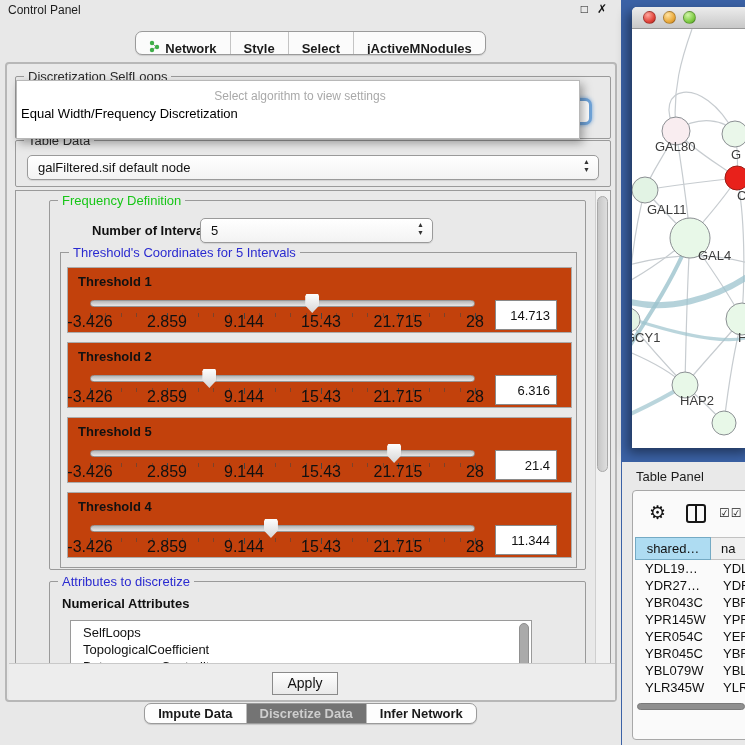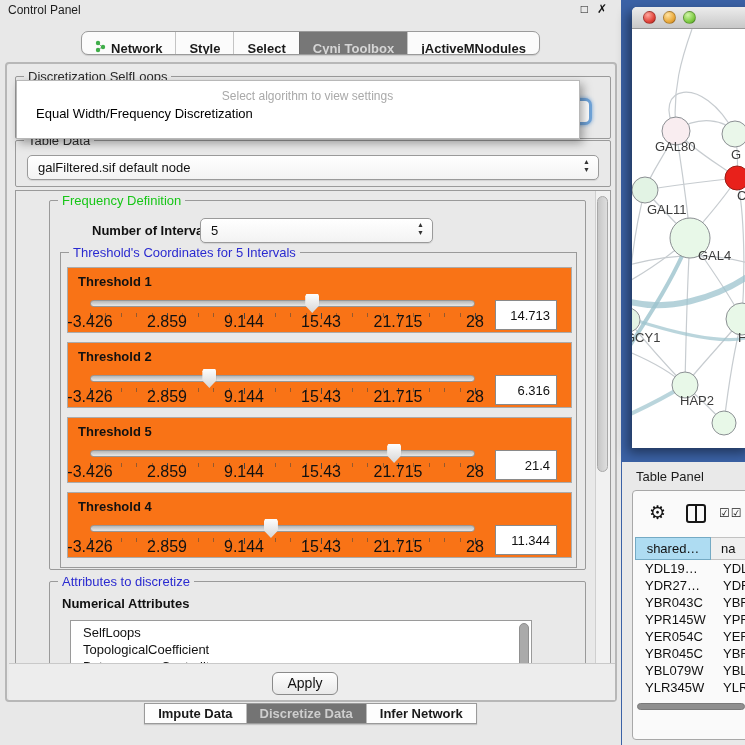--- a/index.html
+++ b/index.html
@@ -29,21 +29,21 @@
   .group-label{position:absolute;top:-8px;left:8px;background:#e9e9e9;padding:0 4px;font-size:13px;color:#2b2b2b;white-space:nowrap}
   .group-label.green{color:#17c617}
   .group-label.blue{color:#2a2ad0}
 
   
   .g-alg{left:8px;top:12px;width:596px;height:63px}
   .combo-stub{position:absolute;left:563px;top:34px;width:22px;height:27px;border:3px solid #6fa3d8;border-radius:7px;background:#fff;box-shadow:0 0 4px #6fa3d8;z-index:4}
 
   
   .popup{position:absolute;left:9px;top:16px;width:564px;height:59px;background:#fff;border:1px solid #b8b8b8;box-shadow:3px 4px 9px rgba(0,0,0,.35);z-index:8;padding-top:7px}
-  .popup-line{height:17px;line-height:17px;font-size:13px;padding-left:19px;white-space:nowrap;overflow:hidden}
+  .popup-line{height:17px;line-height:17px;font-size:13px;padding-left:4px;white-space:nowrap;overflow:hidden}
   .popup-ph{text-align:center;color:#a9a9a9;font-size:12px}
   .popup-b{font-weight:bold}
 
   
   .g-td{left:8px;top:76px;width:596px;height:47px}
   .combo{position:absolute;border:1px solid #9a9a9a;border-radius:5px;background:linear-gradient(#ffffff,#f3f3f3);font-size:13px;color:#111;display:flex;align-items:center;padding:0 10px;box-shadow:0 1px 1px rgba(0,0,0,.1)}
   .combo .spin{position:absolute;right:8px;top:2px;display:flex;flex-direction:column;line-height:8px;font-size:7px;color:#333;text-align:center}
   .c-td{left:11px;top:14px;width:572px;height:25px}
 
   
@@ -51,45 +51,45 @@
   .vscroll{position:absolute;right:0;top:0;width:15px;height:100%;background:#f1f1f1;border-left:1px solid #cfcfcf}
   .vthumb{position:absolute;left:1px;top:5px;width:11px;height:276px;background:linear-gradient(to right,#c6c6c6,#dedede);border:1px solid #a8a8a8;border-radius:6px}
 
   
   .g-int{left:33px;top:9px;width:537px;height:370px}
   .lbl-noi{position:absolute;left:42px;top:22px;font-size:13px;font-weight:bold;color:#111}
   .c-noi{left:150px;top:17px;width:233px;height:25px}
 
   .g-thr{position:absolute;left:10px;top:51px;width:517px;height:316px;border:1px solid #9a9a9a;background:#e9e9e9}
 
-  .thr{position:absolute;left:6px;width:505px;height:66px;border:1px solid #ababab;background:#f97316}
+  .thr{position:absolute;left:6px;width:505px;height:66px;border:1px solid #ababab;background:#c2410c}
   .thr-label{position:absolute;left:10px;top:6px;font-size:13px;font-weight:bold;color:#111}
   .slider{position:absolute;left:22px;top:26px;right:96px;height:46px}
   .track{position:absolute;left:0;right:0;top:6px;height:7px;border:1px solid #979797;border-radius:4px;background:linear-gradient(to bottom,#b7b7b7,#e8e8e8)}
   .thumb{position:absolute;top:0;width:14px;height:19px;transform:translateX(-50%);background:linear-gradient(#fdfdfd,#d6d6d6);clip-path:polygon(8% 0,92% 0,100% 12%,100% 60%,50% 100%,0 60%,0 12%);filter:drop-shadow(0 0 1px #777)}
   .scale{position:absolute;left:0;right:0;top:19px;height:24px}
   .tick{position:absolute;top:0;width:1px;background:#444}
   .tick.minor{height:4px;opacity:.55}
   .tick.major{height:6px}
   .ticklabel{position:absolute;top:0;transform:translateX(-50%);font-size:16px;font-weight:normal;color:#111;white-space:nowrap}
   .thr-value{position:absolute;right:14px;top:32px;width:62px;height:30px;border:1px solid #8a8a8a;background:#fff;font-size:13px;text-align:right;padding-right:6px;color:#111}
 
   
   .g-attr{left:33px;top:390px;width:537px;height:110px}
   .lbl-num{position:absolute;left:12px;top:14px;font-size:13px;font-weight:bold;color:#111}
   .attr-list{position:absolute;left:20px;top:38px;width:462px;height:70px;background:#fff;border:1px solid #9a9a9a;padding:3px 0 0 12px;overflow:hidden}
   .attr-item{font-size:13px;line-height:17px;color:#111}
   .attr-vscroll{position:absolute;right:2px;top:2px;width:10px;height:60px;background:#aaa;border-radius:5px;border:1px solid #909090}
 
   .apply-strip{position:absolute;left:2px;top:599px;width:606px;height:37px;background:#ededed;border-top:1px solid #c9c9c9}
-  .apply-btn{position:absolute;left:263px;top:8px;width:66px;height:23px;border:1px solid #8a8a8a;border-radius:6px;background:linear-gradient(#fefefe,#e9e9e9);font-size:14px;color:#111;text-align:center;line-height:21px}
+  .apply-btn{position:absolute;left:263px;top:8px;width:66px;height:23px;border:1px solid #8a8a8a;border-radius:0;background:linear-gradient(#fefefe,#e9e9e9);font-size:14px;color:#111;text-align:center;line-height:21px}
 
   
   .btabbar{position:absolute;top:703px;left:0;width:621px;display:flex;justify-content:center}
-  .btabs{display:flex;border:1px solid #9a9a9a;border-radius:0;overflow:hidden;background:#fdfdfd;height:21px;box-shadow:0 1px 1px rgba(0,0,0,.15)}
+  .btabs{display:flex;border:1px solid #9a9a9a;border-radius:7px;overflow:hidden;background:#fdfdfd;height:21px;box-shadow:0 1px 1px rgba(0,0,0,.15)}
   .btab{padding:0 13px;font-size:13px;font-weight:bold;color:#1a1a1a;display:flex;align-items:center;white-space:nowrap}
   .btab + .btab{border-left:1px solid #bbb}
   .btab.selected{background:#747474;color:#cecece}
 
   
   .netwin{position:absolute;left:632px;top:7px;width:120px;height:441px;background:#fff;border-radius:5px 0 0 0;box-shadow:-4px 5px 12px rgba(0,0,0,.45)}
   .net-titlebar{height:22px;background:linear-gradient(#ececec,#c8c8c8);border-bottom:1px solid #979797;border-radius:5px 0 0 0;display:flex;align-items:center;gap:7px;padding-left:11px}
   .light{width:13px;height:13px;border-radius:50%;border:1px solid rgba(0,0,0,.25)}
   .light.red{background:radial-gradient(circle at 35% 28%,#ffa79e,#e0433a 62%,#a8241d)}
   .light.yellow{background:radial-gradient(circle at 35% 28%,#ffe2a0,#e9a93c 62%,#c07c17)}
@@ -145,23 +145,20 @@
                 <circle cx="8" cy="7" r="2.2" fill="#3fae49"></circle>
               </svg>
           </span>
           <span>Network</span>
         </div>
         <div class="top-tab">
             <span>Style</span>
           </div>
         <div class="top-tab">
             <span>Select</span>
-          </div>
-        <div class="top-tab selected">
-            <span>Cyni Toolbox</span>
           </div>
         <div class="top-tab">
             <span>jActiveMNodules</span>
           </div>
       </div>
     </div>
 
     <div class="outer">
 
       <div class="group g-alg">

